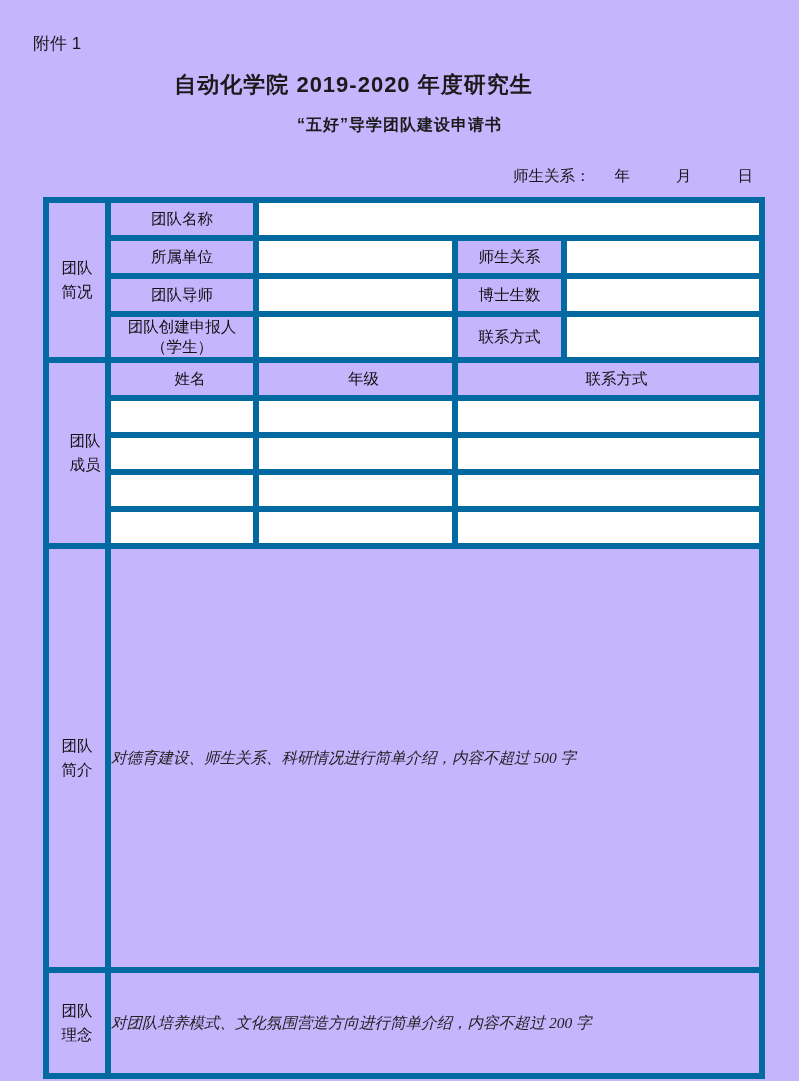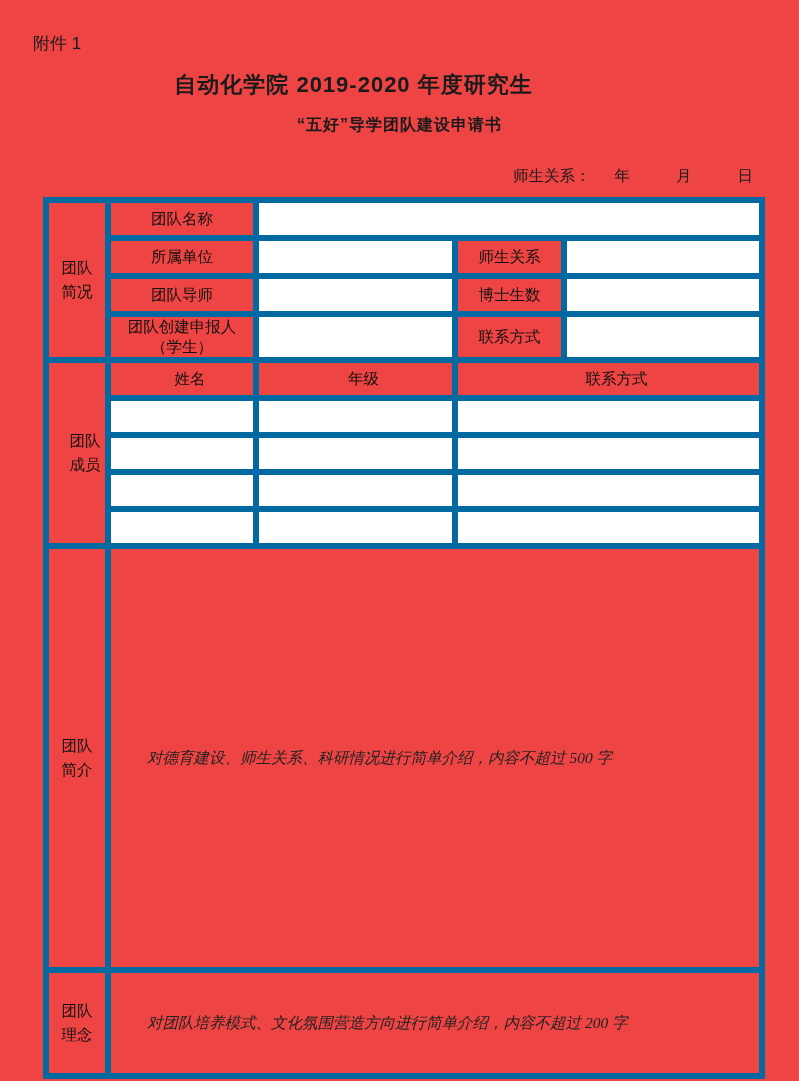--- a/index.html
+++ b/index.html
@@ -3,21 +3,21 @@
 <meta charset="utf-8">
 <style>
   * { margin:0; padding:0; box-sizing:border-box; }
   html,body { background:#ffffff; }
   body {
     width:799px; height:1081px;
     font-family:"Liberation Sans", sans-serif;
     color:#1a1a1a;
     overflow:hidden;
   }
-  .page { width:799px; height:1081px; background:#ef4444; position:relative; }
+  .page { width:799px; height:1081px; background:#c4b5fd; position:relative; }
 
   .attachment {
     position:absolute; left:33px; top:32px;
     font-size:17px; font-weight:normal;
     font-family:"Liberation Sans", sans-serif;
   }
   .title-line1 {
     position:absolute; left:0; top:70px; width:707px;
     text-align:center; font-size:22px; font-weight:bold;
     letter-spacing:1px;
@@ -78,21 +78,21 @@
   tr.r-intro td, tr.r-intro th { height:424px; }
   tr.r-phil td, tr.r-phil th { height:106px; }
 
   td.big-cell {
     vertical-align:top; text-align:left;
     padding:8px 10px;
   }
   .hint {
     font-family:"Liberation Serif", serif;
     font-style:italic; font-size:15.5px;
-    color:#222; line-height:1.4;margin-left:36px;
+    color:#222; line-height:1.4;
   }
 </style>
 </head>
 <body>
 
 <div class="page">
 
   <div class="attachment">附件 1</div>
 
   <div class="title-line1">自动化学院 2019-2020 年度研究生</div>

